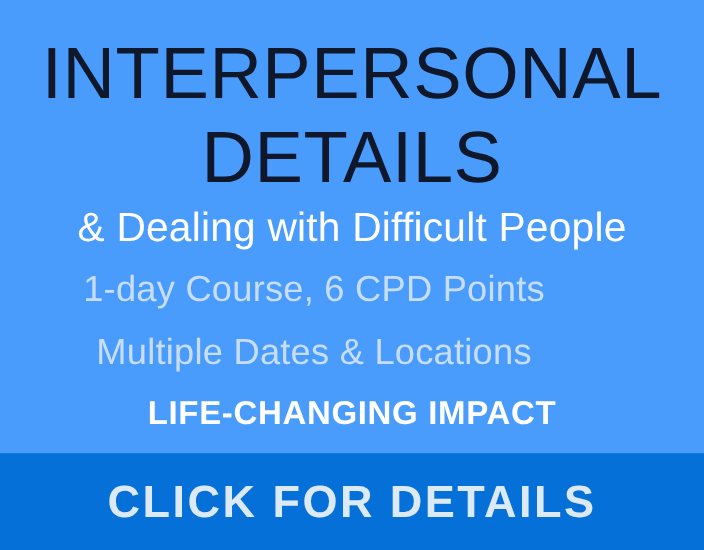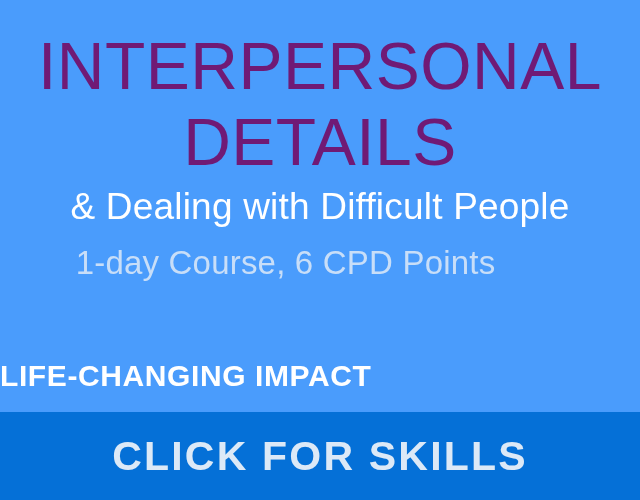--- a/index.html
+++ b/index.html
@@ -30,21 +30,21 @@
     box-sizing: border-box;
     padding: 0;
   }
 
   .headline {
     position: absolute;
     left: 0;
     top: 28px;
     width: 640px;
     text-align: center;
-    color: #701a75;
+    color: #0f172a;
     font-size: 66px;
     font-weight: 400;
     line-height: 76px;
     letter-spacing: 0.5px;
     white-space: nowrap;
   }
 
   .headline-line {
     display: block;
   }
@@ -82,20 +82,21 @@
 
   .detail-line.two {
     top: 300px;
   }
 
   .tagline {
     position: absolute;
     left: 0;
     top: 358px;
     width: 640px;
+    text-align: center;
     color: #ffffff;
     font-size: 30px;
     font-weight: 700;
     line-height: 36px;
     letter-spacing: 0.6px;
     white-space: nowrap;
   }
 
   
   #cta-bar {
@@ -134,22 +135,23 @@
 
     <div class="headline">
       <span class="headline-line">INTERPERSONAL</span>
       <span class="headline-line">DETAILS</span>
     </div>
 
     <div class="subtitle">&amp; Dealing with Difficult People</div>
 
     <div class="detail-line one">1-day Course, 6 CPD Points</div>
 
+    <div class="detail-line two">Multiple Dates &amp; Locations</div>
 
     <div class="tagline">LIFE-CHANGING IMPACT</div>
 
   </div>
 
   <div id="cta-bar">
-    <div id="cta-label">CLICK FOR SKILLS</div>
+    <div id="cta-label">CLICK FOR DETAILS</div>
   </div>
 
 </div>
 
 </body></html>

